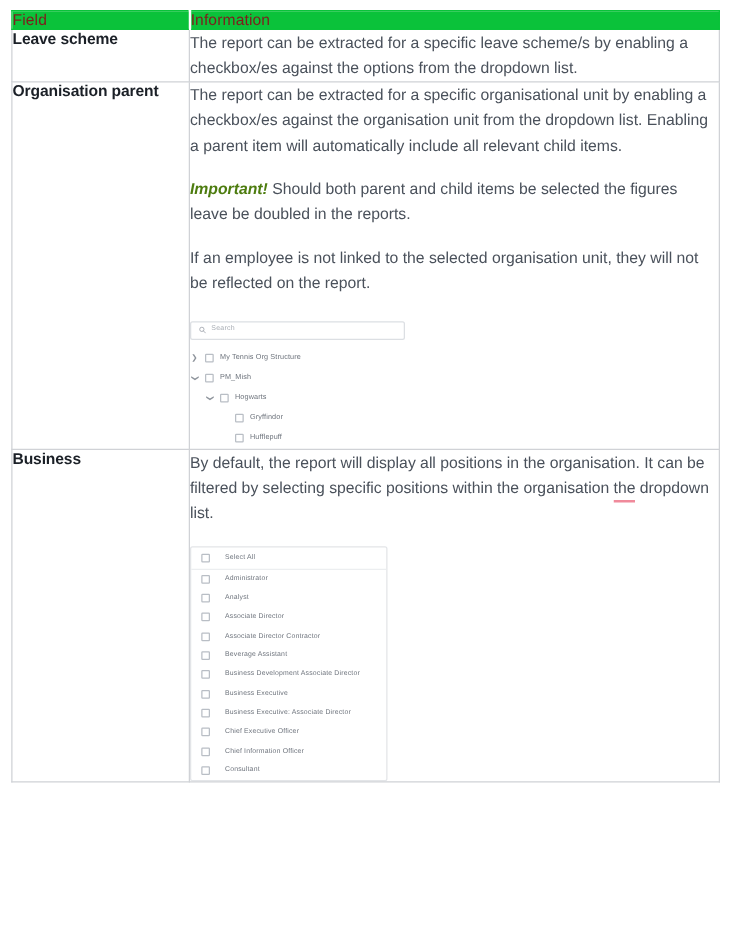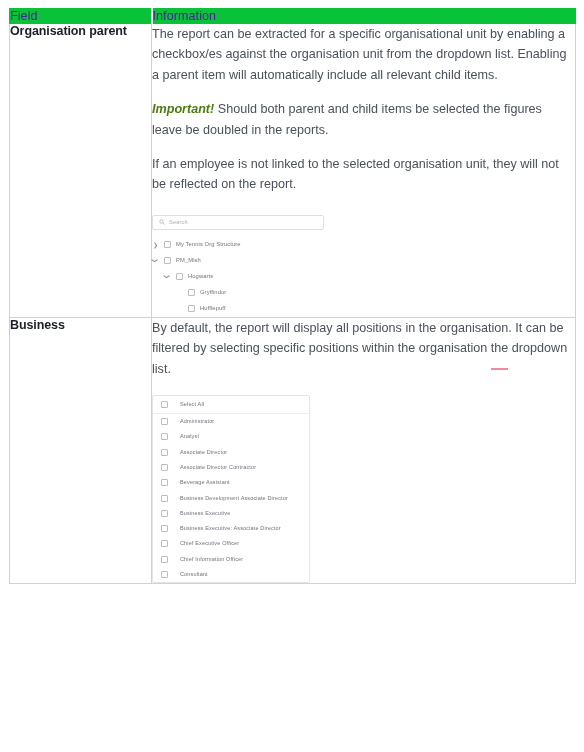--- a/index.html
+++ b/index.html
@@ -29,21 +29,21 @@
   .col-expl  { width: 424px; }
 
   
   .hdr-cell {
     background: #0ac23a;
     border: 1px solid #0ac23a !important;
     padding: 12px 14px 13px 14px;
     text-align: left;
     font-weight: 400;
     font-size: 12.5px;
-    color: #4c1d95;
+    color: #7f1d1d;
     letter-spacing: .1px;
   }
   .hdr-gap { border-left: 2px solid #ffffff !important; }
 
   
   .field-cell {
     padding: 0 14px;
     font-size: 12.5px;
     font-weight: bold;
     color: #1b2027;
@@ -57,21 +57,21 @@
     font-size: 12.6px;
     line-height: 1.62;
     color: #4a515b;
   }
   .expl-cell p { margin: 0 0 14px 0; }
   .expl-cell p:last-child { margin-bottom: 0; }
   .expl-cell b.imp { color: #4d7c0f; font-weight: bold; font-style: italic; }
 
   .spell {
     border-bottom: 2px solid #f08a9b;
-    padding-bottom: 13px;
+    padding-bottom: 3px;
     margin-top: 31px;
   }
 
   
   .org-widget {
     margin-top: 20px;
     width: 228px;
     font-size: 6.8px;
     color: #6d737c;
   }
@@ -160,20 +160,26 @@
 
   <thead>
     <tr>
       <th class="hdr-cell">Field</th>
       <th class="hdr-cell hdr-gap">Information</th>
     </tr>
   </thead>
 
   <tbody>
 
+    <tr>
+      <td class="field-cell mid">Leave scheme</td>
+      <td class="expl-cell">
+        <p>The report can be extracted for a specific leave scheme/s by enabling a checkbox/es against the options from the dropdown list.</p>
+      </td>
+    </tr>
 
     <tr>
       <td class="field-cell mid">Organisation parent</td>
       <td class="expl-cell">
         <p>The report can be extracted for a specific organisational unit by enabling a checkbox/es against the organisation unit from the dropdown list. Enabling a parent item will automatically include all relevant child items.</p>
         <p><b class="imp">Important!</b> <span>Should both parent and child items be selected the figures leave be doubled in the reports.</span></p>
         <p>If an employee is not linked to the selected organisation unit, they will not be reflected on the report.</p>
 
         <div class="org-widget">
           <div class="org-search">

